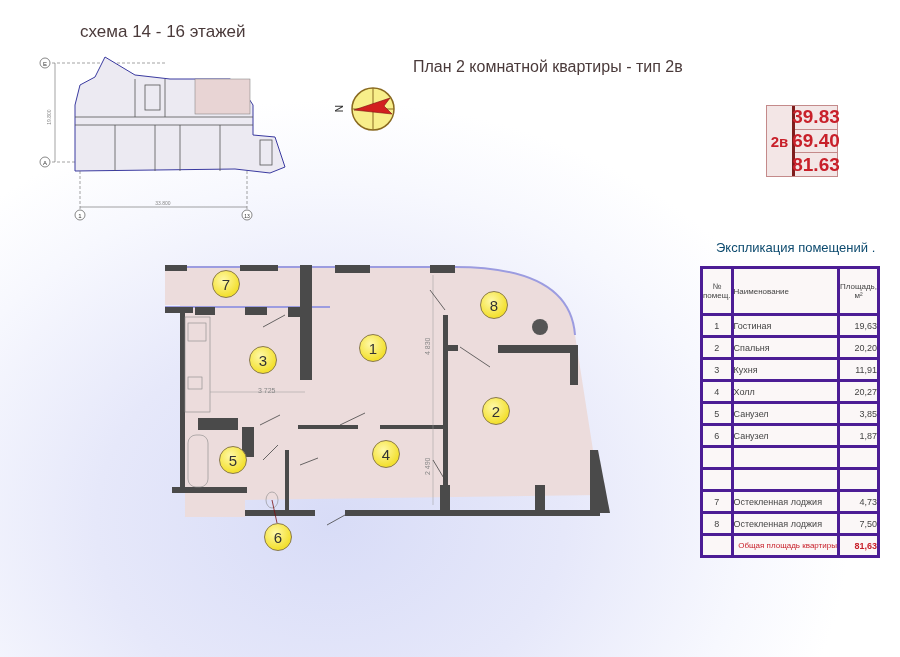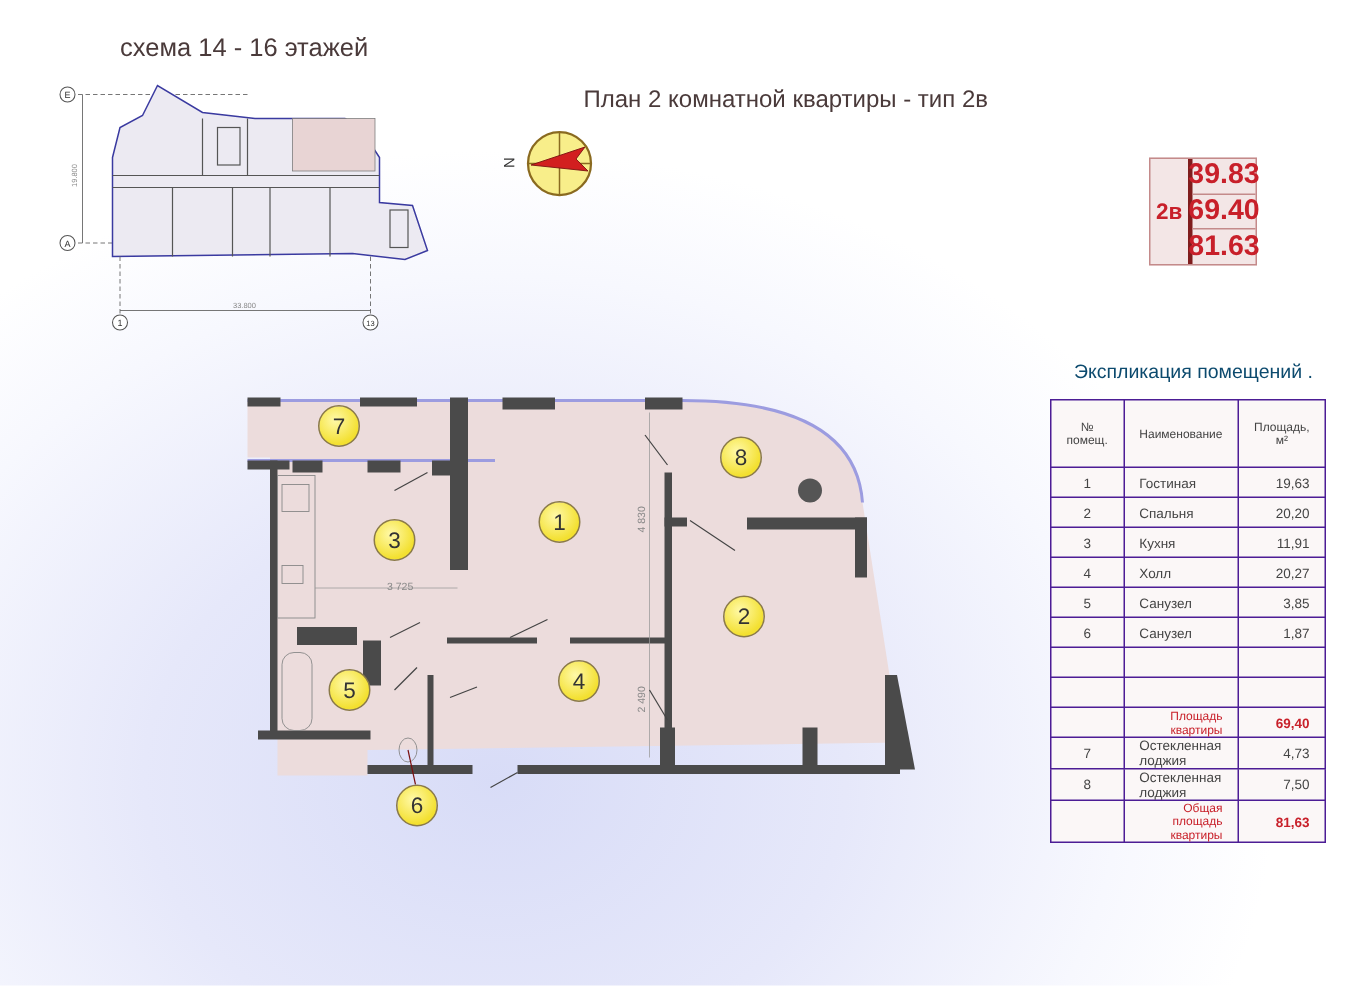--- a/index.html
+++ b/index.html
@@ -3,30 +3,30 @@
 <meta charset="utf-8">
 <style>
   html, body { margin:0; padding:0; }
   body {
     width:900px; height:657px; overflow:hidden; position:relative;
     font-family:"Liberation Sans", sans-serif;
     background: radial-gradient(ellipse 520px 420px at 330px 520px, #d8dcf7 0%, #e6e8fa 45%, #f7f8fe 80%, #ffffff 100%);
   }
   .abs { position:absolute; }
   .scheme-title { left:80px; top:22px; font-size:17px; color:#4a3a3a; }
-  .plan-title { left:389px; top:58px; font-size:16px; color:#4a3a3a; }
+  .plan-title { left:413px; top:58px; font-size:16px; color:#4a3a3a; }
   .compass { left:348px; top:84px; width:50px; height:50px; }
   .compass-n { left:335px; top:103px; font-size:10px; color:#333; transform:rotate(90deg); }
   .badge { left:766px; top:105px; width:70px; height:70px; border:1px solid #c48a8a; background:#f3e6e6; display:grid; grid-template-columns:28px 42px; }
   .badge .type { grid-row:1 / span 3; display:flex; align-items:center; justify-content:center; border-right:3px solid #7f1d1d; color:#c8202a; font-weight:bold; font-size:15px; }
   .badge .val { display:flex; align-items:center; justify-content:center; color:#c8202a; font-weight:bold; font-size:19px; border-bottom:1px solid #c48a8a; }
   .badge .val:last-child { border-bottom:none; }
   .expl-title { left:716px; top:240px; font-size:13px; color:#0c4a6e; }
   table.expl { position:absolute; left:700px; top:266px; border-collapse:collapse; background:#fbf7f7; width:180px; }
-  table.expl td, table.expl th { border:1px solid #4c1d95; font-size:9px; color:#444; height:19px; padding:0 10px; font-weight:normal; }
+  table.expl td, table.expl th { border:3px solid #4c1d95; font-size:9px; color:#444; height:19px; padding:0 0; font-weight:normal; }
   table.expl th { height:44px; font-size:8px; }
   table.expl td.num { text-align:center; width:22px; }
   table.expl td.area { text-align:right; width:34px;margin-top:24px; }
   table.expl td.red { color:#c8202a; text-align:right; font-size:8px; }
   table.expl td.redb { color:#c8202a; font-weight:bold; text-align:right; }
   .room-num { position:absolute; width:26px; height:26px; border-radius:50%; background:radial-gradient(circle at 40% 35%, #fff9a8, #f3e030 70%); border:1.5px solid #8a7a4a; display:flex; align-items:center; justify-content:center; font-size:15px; color:#333; }
 </style>
 </head>
 <body>
 
@@ -120,25 +120,20 @@
       </tr>
   <tr>
         <td></td>
         <td></td>
         <td></td>
       </tr>
   <tr>
         <td></td>
         <td></td>
         <td></td>
-      </tr>
-  <tr>
-        <td></td>
-        <td class="red">Площадь квартиры</td>
-        <td class="redb">69,40</td>
       </tr>
   <tr>
         <td class="num">7</td>
         <td>Остекленная лоджия</td>
         <td class="area">4,73</td>
       </tr>
   <tr>
         <td class="num">8</td>
         <td>Остекленная лоджия</td>
         <td class="area">7,50</td>

